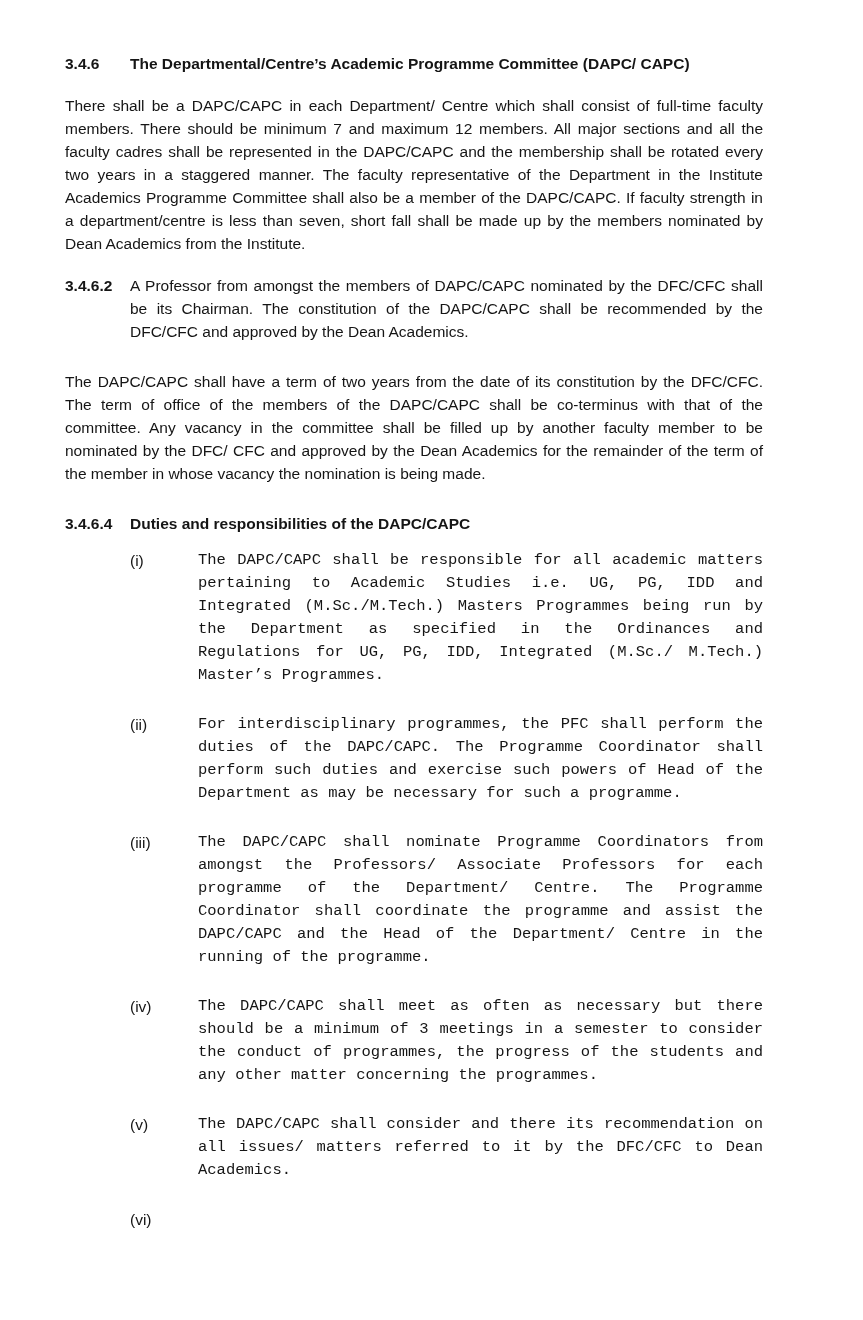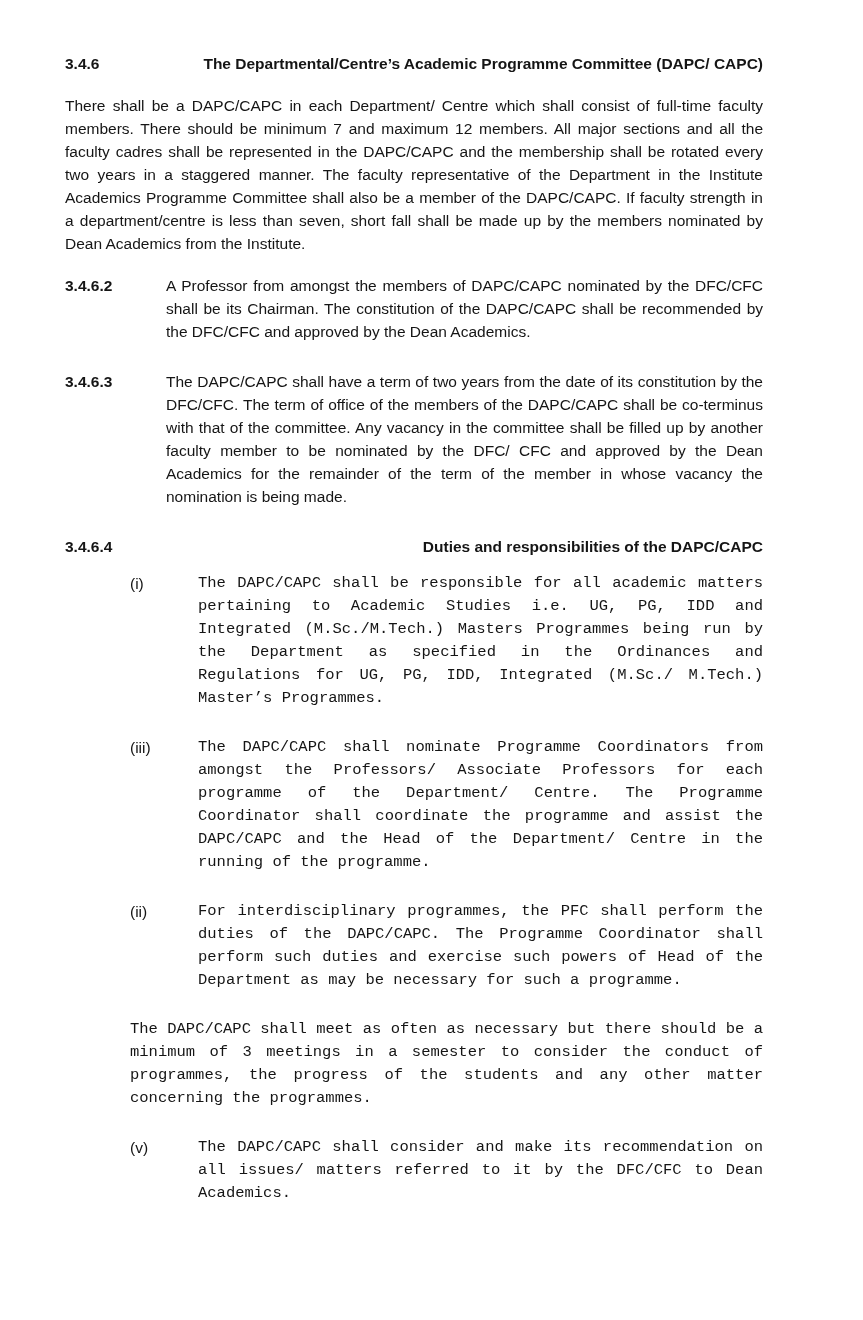--- a/index.html
+++ b/index.html
@@ -17,31 +17,31 @@
     color: #151515;
     font-family: "Liberation Sans", sans-serif;
     font-size: 15.5px;
     line-height: 23px;
     overflow: hidden;
   }
   .row {
     display: flex;
     margin-bottom: 19px;
   }
-  .row.gap-lg { margin-bottom: 27px; gap: 36px; }
+  .row.gap-lg { margin-bottom: 27px; }
   .num {
     flex: 0 0 65px;
     font-weight: bold;
   }
   .body {
     flex: 1;
     text-align: justify;
   }
   .bold { font-weight: bold; }
-  .heading .body { text-align: right; }
+  .heading .body { text-align: left; }
   .duties {
     margin-left: 65px;
     margin-top: 14px;
   }
   .duty {
     display: flex;
     margin-bottom: 26px;
   }
   .duty-label {
     flex: 0 0 68px;
@@ -65,53 +65,54 @@
   <div class="row">
     <div class="body">There shall be a DAPC/CAPC in each Department/ Centre which shall consist of full-time faculty members. There should be minimum 7 and maximum 12 members. All major sections and all the faculty cadres shall be represented in the DAPC/CAPC and the membership shall be rotated every two years in a staggered manner.  The faculty representative of the Department in the Institute Academics Programme Committee shall also be a member of the DAPC/CAPC. If faculty strength in a department/centre is less than seven, short fall shall be made up by the members nominated by Dean Academics from the Institute.</div>
   </div>
 
   <div class="row gap-lg">
     <span class="num">3.4.6.2</span>
     <div class="body">A Professor from amongst the members of DAPC/CAPC nominated by the DFC/CFC shall be its Chairman. The constitution of the DAPC/CAPC shall be recommended by the DFC/CFC and approved by the Dean Academics.</div>
   </div>
 
   <div class="row gap-lg">
-    <span class="num">3.4.6.3</span>
     <div class="body">The DAPC/CAPC shall have a term of two years from the date of its constitution by the DFC/CFC. The term of office of the members of the DAPC/CAPC shall be co-terminus with that of the committee. Any vacancy in the committee shall be filled up by another faculty member to be nominated by the DFC/ CFC and approved by the Dean Academics for the remainder of the term of the member in whose vacancy the nomination is being made.</div>
   </div>
 
   <div class="row heading" style="margin-bottom:8px;">
     <span class="num">3.4.6.4</span>
     <div class="body bold">Duties and responsibilities of the DAPC/CAPC</div>
   </div>
 
   <div class="duties">
 
     <div class="duty">
       <span class="duty-label">(i)</span>
       <div class="duty-body">The DAPC/CAPC shall be responsible for all academic matters pertaining to Academic Studies i.e. UG, PG, IDD and Integrated (M.Sc./M.Tech.) Masters Programmes being run by the Department as specified in the Ordinances and Regulations for UG, PG, IDD, Integrated  (M.Sc./ M.Tech.) Master’s Programmes.</div>
     </div>
 
     <div class="duty">
+      <span class="duty-label">(ii)</span>
+      <div class="duty-body">For interdisciplinary programmes, the PFC shall perform the duties of the DAPC/CAPC. The Programme Coordinator shall perform such duties and exercise such powers of Head of the Department as may be necessary for such a programme.</div>
+    </div>
+
+    <div class="duty">
       <span class="duty-label">(iii)</span>
       <div class="duty-body">The DAPC/CAPC shall nominate Programme Coordinators from amongst the Professors/ Associate Professors for each programme of the Department/ Centre. The Programme Coordinator shall coordinate the programme and assist the DAPC/CAPC and the Head of the Department/ Centre in the running of the programme.</div>
     </div>
 
     <div class="duty">
-      <span class="duty-label">(ii)</span>
-      <div class="duty-body">For interdisciplinary programmes, the PFC shall perform the duties of the DAPC/CAPC. The Programme Coordinator shall perform such duties and exercise such powers of Head of the Department as may be necessary for such a programme.</div>
-    </div>
-
-    <div class="duty">
+      <span class="duty-label">(iv)</span>
       <div class="duty-body">The DAPC/CAPC shall meet as often as necessary but there should be a minimum of 3 meetings in a semester to consider the conduct of programmes, the progress of the students and any other matter concerning the programmes.</div>
     </div>
 
     <div class="duty">
       <span class="duty-label">(v)</span>
-      <div class="duty-body">The DAPC/CAPC shall consider and make its recommendation on all issues/ matters referred to it by the DFC/CFC to Dean Academics.</div>
+      <div class="duty-body">The DAPC/CAPC shall consider and there its recommendation on all issues/ matters referred to it by the DFC/CFC to Dean Academics.</div>
     </div>
 
     <div class="duty">
+      <span class="duty-label">(vi)</span>
     </div>
 
   </div>
 
 </div>
 
 </body></html>

